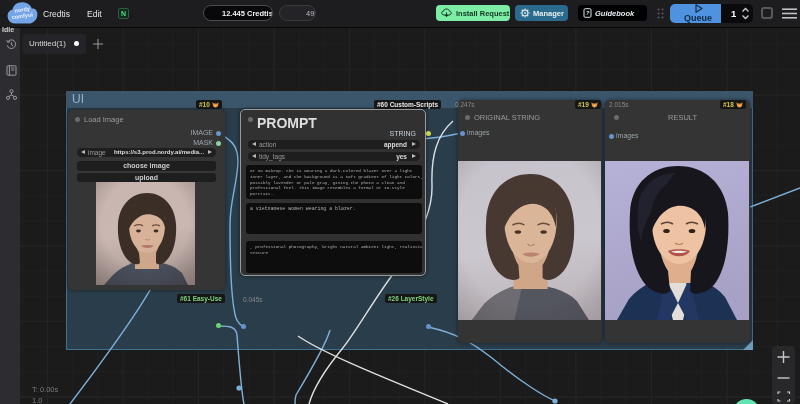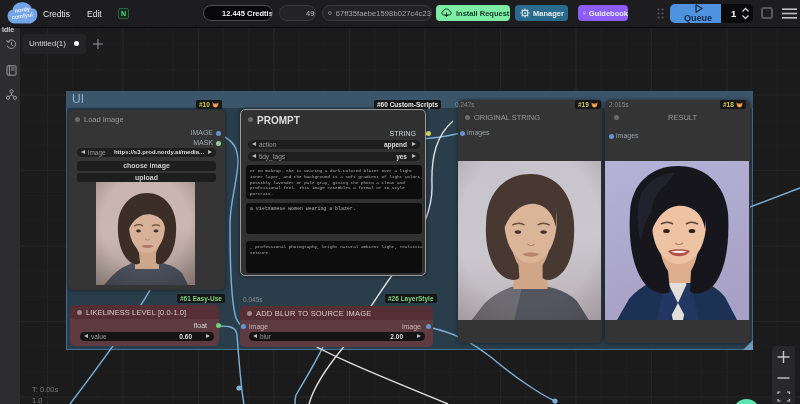--- a/index.html
+++ b/index.html
@@ -119,43 +119,36 @@
         </svg>
       <span style="margin-left:12px;font-weight:bold;font-size:7.5px;color:#f2f2f2;">12.445 Credtis</span>
     </div>
     <div class="pill" style="left:279px;width:37px;">
       <svg style="margin-left:5px;" width="9" height="11" viewBox="0 0 9 11">
           <path d="M4.5 0.7 C6.7 0.7 8 2.3 8 4 C8 5.5 7 6.3 6.3 7.2 L6.3 8.2 L2.7 8.2 L2.7 7.2 C2 6.3 1 5.5 1 4 C1 2.3 2.3 0.7 4.5 0.7 Z" fill="none" stroke="#c9c9ce" stroke-width="0.9"></path>
           <line x1="3" y1="9.6" x2="6" y2="9.6" stroke="#c9c9ce" stroke-width="0.9"></line>
         </svg>
       <span style="margin-left:21px;">49s</span>
     </div>
-    <div class="pill" style="left:322px;width:110px;color:#a8a8ac;">
-      <svg style="margin-left:5px;" width="10" height="10" viewBox="0 0 10 10">
-          <rect x="2" y="2" width="6" height="6" rx="1" fill="none" stroke="#cfcfd4" stroke-width="1.1"></rect>
-          <path d="M3.5 0.5v1.5M6.5 0.5v1.5M3.5 8v1.5M6.5 8v1.5M0.5 3.5h1.5M0.5 6.5h1.5M8 3.5h1.5M8 6.5h1.5" stroke="#cfcfd4" stroke-width="1"></path>
-        </svg>
-      <span style="margin-left:4px;font-size:7.5px;letter-spacing:0.1px;">67ff35faebe1598b027c4c23</span>
-    </div>
     <div class="tbtn" style="left:436px;width:74px;background:#7deda6;color:#123723;">
       <svg style="margin-left:5px;" width="11" height="10" viewBox="0 0 11 10">
           <path d="M3 7 C1.7 7 0.8 6 0.8 4.9 C0.8 3.8 1.6 3.1 2.5 3.1 C2.8 1.8 4 1 5.5 1 C7.2 1 8.3 2 8.5 3.2 C9.5 3.3 10.2 4.1 10.2 5 C10.2 6.1 9.3 7 8 7 Z" fill="none" stroke="#123723" stroke-width="1"></path>
           <path d="M5.5 4.5v4M4 7l1.5 1.7L7 7" fill="none" stroke="#123723" stroke-width="1"></path>
         </svg>
       <span style="margin-left:4px;">Install Request</span>
     </div>
     <div class="tbtn" style="left:515px;width:53px;background:#2a6a8d;color:#e8eef2;">
       <svg style="margin-left:5px;" width="10" height="10" viewBox="0 0 10 10">
           <circle cx="5" cy="5" r="2.9" fill="none" stroke="#dde6ec" stroke-width="1.1"></circle>
           <circle cx="5" cy="5" r="1" fill="#dde6ec"></circle>
           <path d="M5 0.4v1.4M5 8.2v1.4M0.4 5h1.4M8.2 5h1.4M1.75 1.75l1 1M7.25 7.25l1 1M8.25 1.75l-1 1M2.75 7.25l-1 1" stroke="#dde6ec" stroke-width="1.2"></path>
         </svg>
       <span style="margin-left:3px;">Manager</span>
     </div>
-    <div class="tbtn" style="left:578px;width:50px;background:#8b5cf6;color:#e8eef2;">
+    <div class="tbtn" style="left:578px;width:69px;background:#000000;color:#e8eef2;font-style:italic;">
       <svg style="margin-left:5px;" width="9" height="10" viewBox="0 0 9 10">
           <rect x="1" y="0.7" width="7" height="8.6" rx="1.2" fill="none" stroke="#dde6ec" stroke-width="1"></rect>
           <text x="4.5" y="7" font-size="6" fill="#dde6ec" text-anchor="middle">?</text>
         </svg>
       <span style="margin-left:3px;">Guidebook</span>
     </div>
     <svg class="abs" style="left:656px;top:8px;" width="9" height="11" viewBox="0 0 9 11">
       <g fill="#55555c">
           <circle cx="2.5" cy="1.5" r="1.1"></circle>
           <circle cx="6.5" cy="1.5" r="1.1"></circle>
@@ -229,21 +222,21 @@
   </div>
   <div class="slot" style="left:216px;top:131px;background:#6495d0;"></div>
   <div class="slot" style="left:216px;top:141px;background:#8fd0a0;"></div>
   <div class="badge" style="left:196px;top:100px;color:#d3c84d;">#10 <svg width="7" height="6" viewBox="0 0 7 6" style="vertical-align:-1px;">
         <path d="M0.4 0.2 L1.9 1.4 L5.1 1.4 L6.6 0.2 L6.2 3 C6.1 4.4 5 5.4 3.5 5.4 C2 5.4 0.9 4.4 0.8 3 Z" fill="#e8923f"></path>
         <path d="M2.5 3.4 L3.5 4.6 L4.5 3.4 Z" fill="#f7f0e6"></path>
       </svg></div>
 
   <div class="node" style="left:240px;top:109px;width:186px;height:167px;border:1px solid #9a9a9a;background:#313131;">
     <div class="ndot" style="left:7px;top:7px;"></div>
-    <span class="ntitle" style="left:16px;top:5px;color:#dedede;font-weight:bold;font-size:10px;">PROMPT</span>
+    <span class="ntitle" style="left:16px;top:5px;color:#dedede;font-weight:bold;font-size:14px;">PROMPT</span>
     <span class="slotlbl" style="right:9px;top:20px;color:#c8d2d8;">STRING</span>
     <div class="widget" style="left:7px;top:30px;width:172px;">
       <div class="warrL"></div>
         <span class="wlabel">action</span>
       <span class="wvalue" style="right:13px;">append</span>
       <div class="warrR"></div>
     </div>
     <div class="widget" style="left:7px;top:42px;width:172px;">
       <div class="warrL"></div>
         <span class="wlabel">tidy_tags</span>
@@ -279,48 +272,23 @@
     <span class="ntitle" style="left:18px;top:13px;margin-left:45px;">RESULT</span>
     <span class="slotlbl" style="left:11px;top:32px;color:#99a2a8;">images</span>
   </div>
   <div class="slot" style="left:609px;top:134px;background:#6495d0;"></div>
   <div class="timing" style="left:609px;top:101px;">2.015s</div>
   <div class="badge" style="left:720px;top:100px;color:#d3c84d;">#18 <svg width="7" height="6" viewBox="0 0 7 6" style="vertical-align:-1px;">
         <path d="M0.4 0.2 L1.9 1.4 L5.1 1.4 L6.6 0.2 L6.2 3 C6.1 4.4 5 5.4 3.5 5.4 C2 5.4 0.9 4.4 0.8 3 Z" fill="#e8923f"></path>
         <path d="M2.5 3.4 L3.5 4.6 L4.5 3.4 Z" fill="#f7f0e6"></path>
       </svg></div>
 
-  <div class="rednode" style="left:70px;top:305px;width:149px;height:41px;">
-    <div class="redhead"></div>
-    <div class="ndot" style="left:7px;top:4.5px;background:#9a8a8a;"></div>
-    <span class="ntitle" style="left:16px;top:3px;color:#d8cfcf;font-size:7.5px;letter-spacing:0.1px;">LIKELINESS LEVEL [0.0-1.0]</span>
-    <span class="slotlbl" style="right:12px;top:17px;color:#d8d8d8;">float</span>
-    <div class="widget" style="left:10px;top:27px;width:134px;background:#141414;">
-      <div class="warrL"></div>
-        <span class="wlabel">value</span>
-      <span class="wvalue" style="right:22px;">0.60</span>
-      <div class="warrR"></div>
-    </div>
-  </div>
   <div class="slot" style="left:216px;top:323px;background:#6ed46e;"></div>
   <div class="badge" style="left:177px;top:294px;color:#7ed47e;">#61 Easy-Use</div>
 
-  <div class="rednode" style="left:240px;top:306px;width:193px;height:41px;">
-    <div class="redhead"></div>
-    <div class="ndot" style="left:7px;top:4.5px;background:#9a8a8a;"></div>
-    <span class="ntitle" style="left:16px;top:3px;color:#d8cfcf;font-size:7.5px;letter-spacing:0.2px;">ADD BLUR TO SOURCE IMAGE</span>
-    <span class="slotlbl" style="left:9px;top:17px;color:#c8b8b8;">image</span>
-    <span class="slotlbl" style="right:12px;top:17px;color:#c8b8b8;">image</span>
-    <div class="widget" style="left:9px;top:26px;width:176px;background:#141414;">
-      <div class="warrL"></div>
-        <span class="wlabel">blur</span>
-      <span class="wvalue" style="right:22px;">2.00</span>
-      <div class="warrR"></div>
-    </div>
-  </div>
   <div class="slot" style="left:241px;top:324px;background:#6495d0;"></div>
   <div class="slot" style="left:426px;top:324px;background:#6495d0;"></div>
   <div class="timing" style="left:243px;top:296px;">0.045s</div>
   <div class="badge" style="left:385px;top:294px;color:#7ed47e;">#26 LayerStyle</div>
 
   <svg class="abs" style="left:96px;top:182px;z-index:4;" width="99" height="103" viewBox="0 0 99 103">
     <defs>
       <linearGradient id="p1bg" x1="0" y1="0" x2="0.15" y2="1">
         <stop offset="0" stop-color="#c8b5b1"></stop>
           <stop offset="0.55" stop-color="#cbb7b1"></stop>

